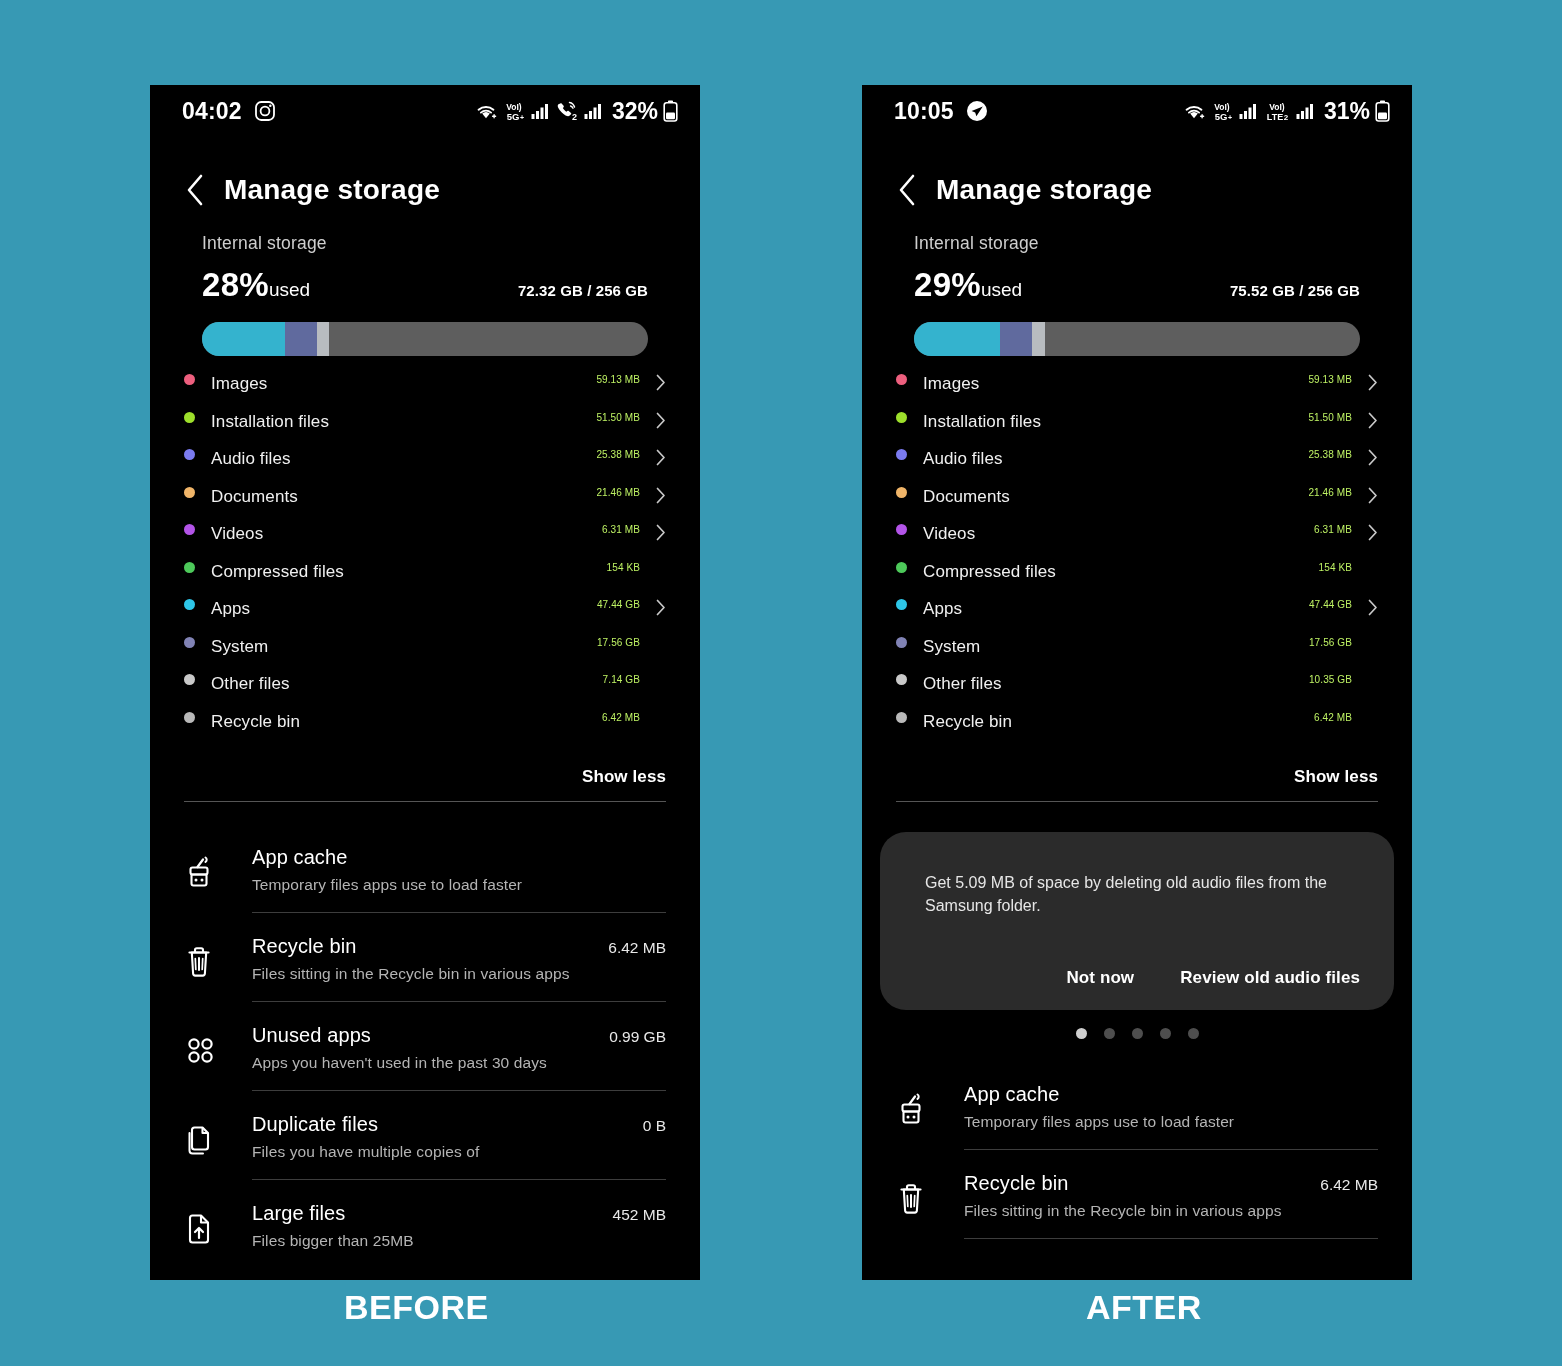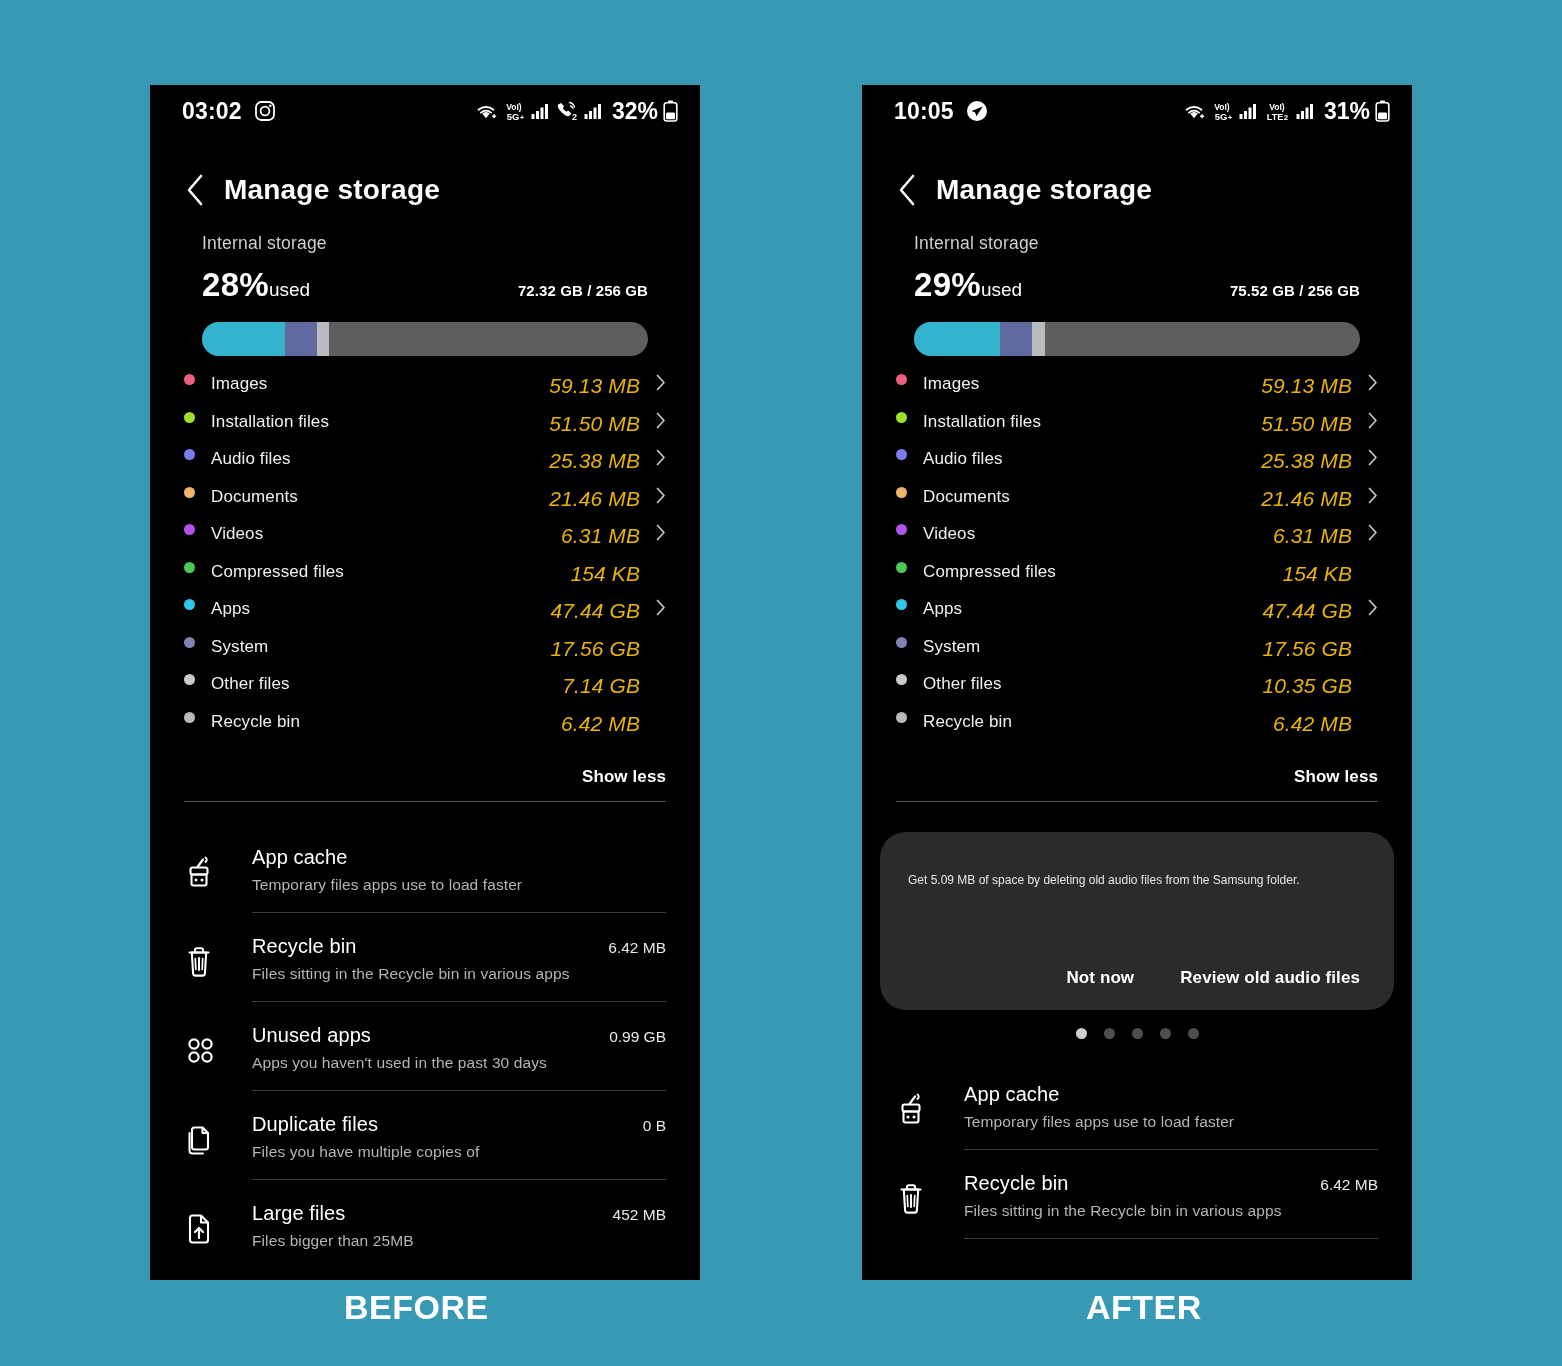--- a/index.html
+++ b/index.html
@@ -73,21 +73,21 @@
   
   .cats { padding: 18px 34px 0 34px; }
   .cat {
     display: flex;
     align-items: flex-start;
     height: 37.5px;
   }
   .dot { width: 11px; height: 11px; border-radius: 50%; flex: none; }
   .cat-name { color: #f0f0f0; font-size: 17px; margin-left: 16px; letter-spacing: .1px; }
   .spacer { flex: 1; }
-  .cat-size { color: #eab308; font-size: 21px; letter-spacing: .1px; font-style: italic; }
+  .cat-size { color: #bef264; font-size: 10px; letter-spacing: .1px; }
   .cat-arrow { width: 10px; height: 17px; margin-left: 16px; flex: none; }
   .cat-arrow.hidden { visibility: hidden; }
 
   .showless-row {
     padding: 18px 34px 0 34px;
     text-align: right;
   }
   .showless {
     color: #ffffff; font-size: 17px; font-weight: 700;
     display: inline-block; letter-spacing: .1px;
@@ -97,21 +97,21 @@
   
   .card {
     margin: 30px 18px 0 18px;
     background: #2b2b2b;
     border-radius: 26px;
     padding: 40px 28px 22px 28px;
     min-height: 178px;
     display: flex;
     flex-direction: column;
   }
-  .card-text { color: #e6e6e6; font-size: 12px; line-height: 1.42; }
+  .card-text { color: #e6e6e6; font-size: 16px; line-height: 1.42; margin-left: 17px; }
   .card-actions {
     margin-top: auto;
     padding-top: 26px;
     display: flex;
     justify-content: flex-end;
     gap: 46px;
     padding-right: 6px;
   }
   .card-btn { color: #ffffff; font-size: 17px; font-weight: 700; letter-spacing: .1px; }
   .pager { display: flex; justify-content: center; gap: 17px; margin-top: 18px; }
@@ -142,21 +142,21 @@
   .caption.right { left: 1086px; }
 </style>
 </head>
 <body style="background: rgb(55, 153, 180);">
 
 <div class="stage">
 
   <div class="phone left" id="phone-before">
       <div class="statusbar">
         <div class="sb-left">
-          <div class="sb-time">03:02</div>
+          <div class="sb-time">04:02</div>
           <span>
             <svg class="ic" width="22" height="22" viewBox="0 0 22 22">
               <rect x="2" y="2" width="18" height="18" rx="5.2" stroke="#fff" stroke-width="1.8" fill="none"></rect>
               <circle cx="11" cy="11" r="4.4" stroke="#fff" stroke-width="1.8" fill="none"></circle>
               <circle cx="16.3" cy="5.7" r="1.25" fill="#fff"></circle>
             </svg>
           </span>
         </div>
         <div class="sb-right">
           <span>

